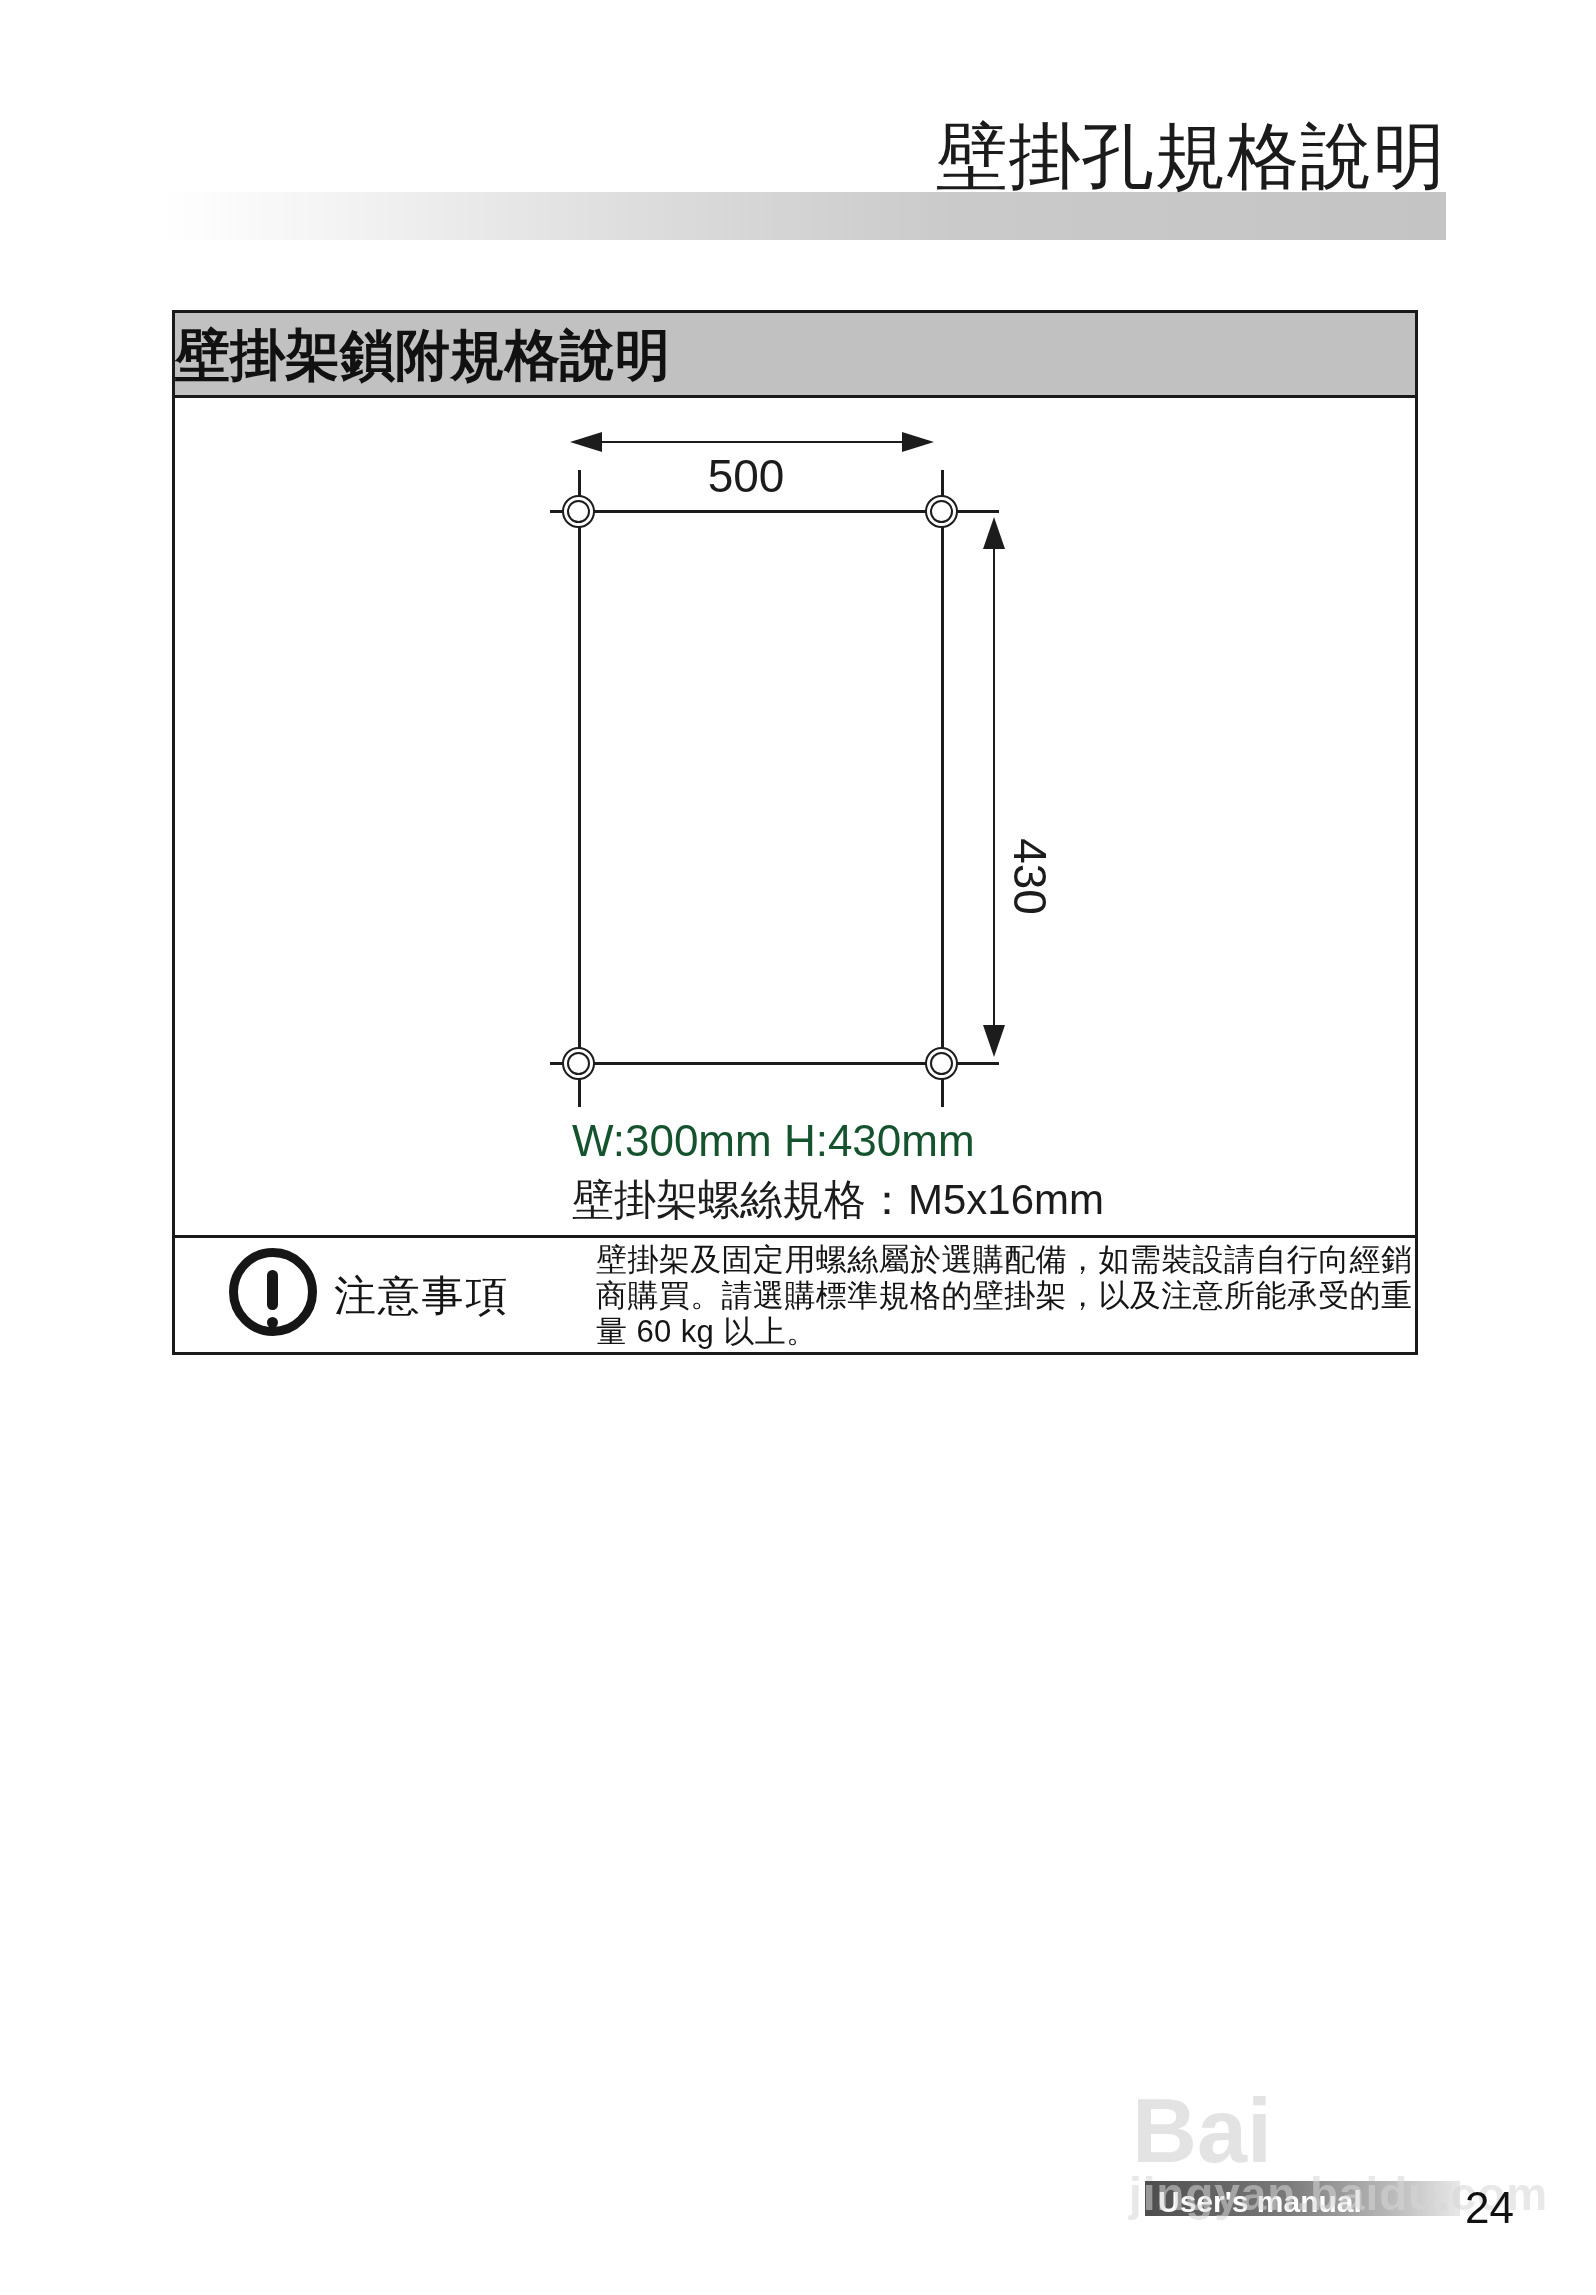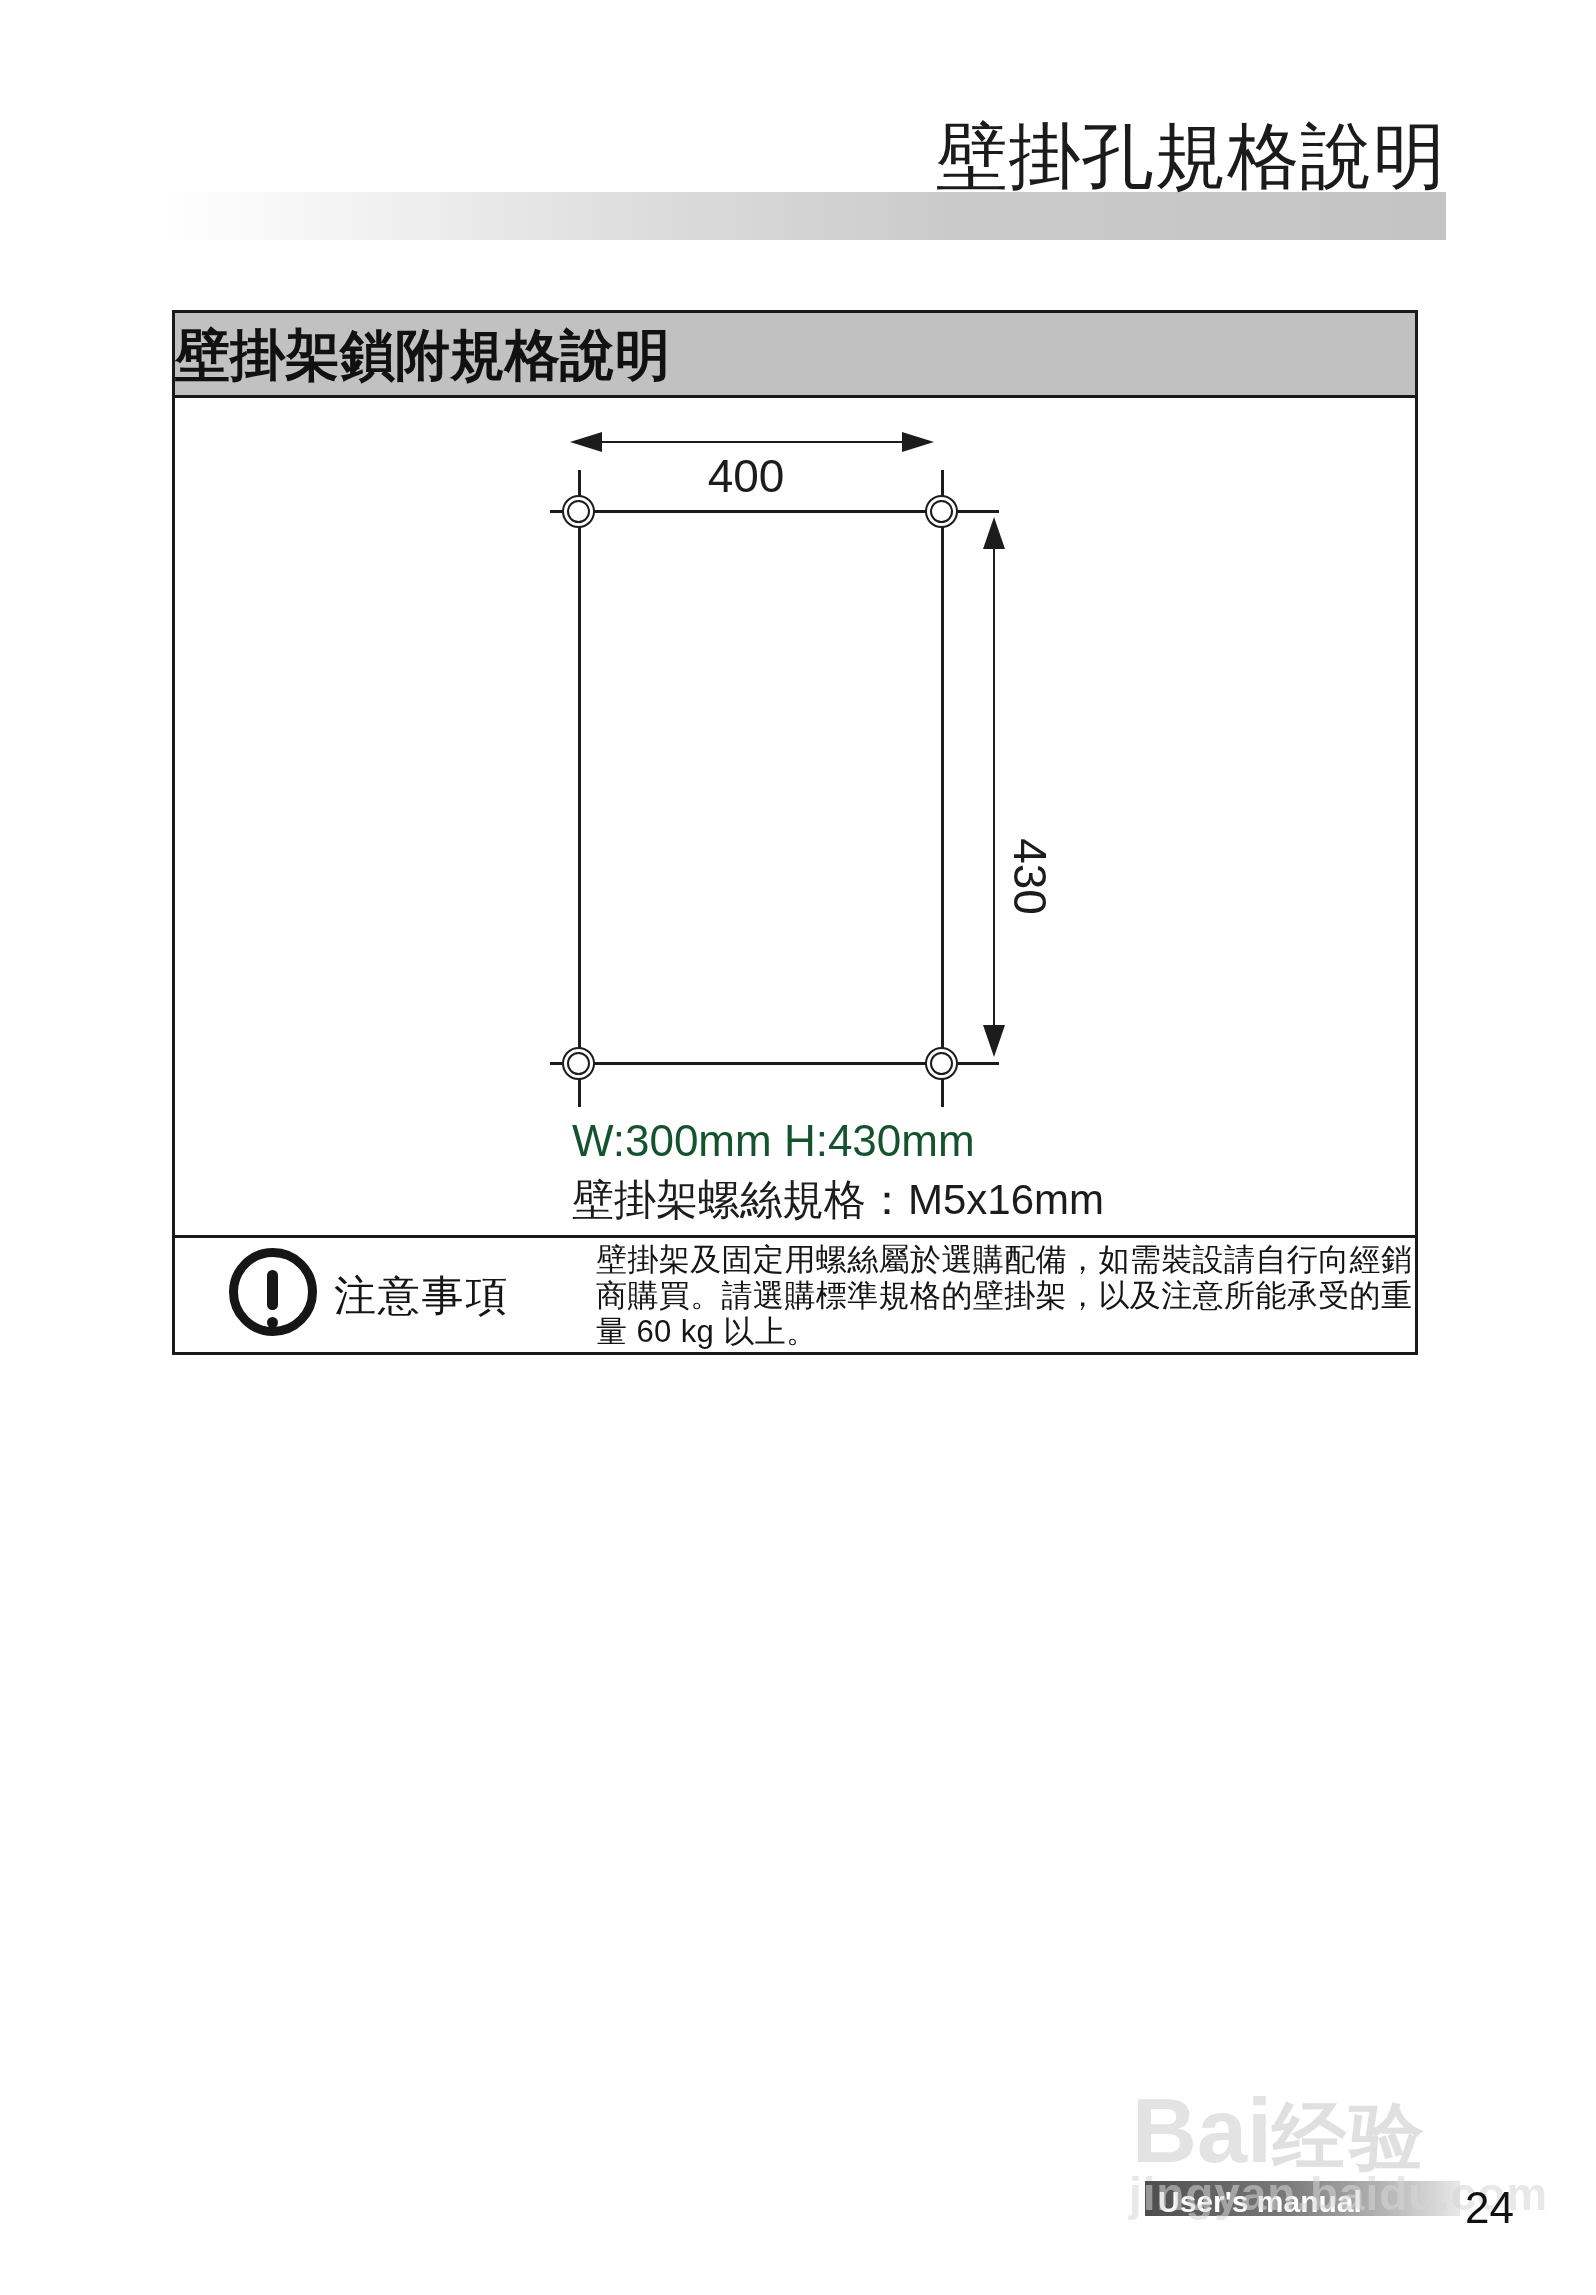--- a/index.html
+++ b/index.html
@@ -151,21 +151,21 @@
       </div>
     <div class="abs hole" style="left:750px;top:734px;">
         <span class="inner"></span>
       </div>
 
     <div class="abs dim-h" style="left:395px;top:119px;width:364px;">
       <span class="ah-left"></span>
       <span class="line"></span>
       <span class="ah-right"></span>
     </div>
-    <div class="abs dim-label-w">400</div>
+    <div class="abs dim-label-w">500</div>
 
     <div class="abs dim-v" style="left:808px;top:204px;height:540px;">
       <span class="ah-up"></span>
       <span class="line"></span>
       <span class="ah-down"></span>
     </div>
     <div class="abs dim-label-h">430</div>
 
     <div class="abs size-label">W:300mm H:430mm</div>
     <div class="abs screw-label">壁掛架螺絲規格：M5x16mm</div>
@@ -178,19 +178,18 @@
     </div>
     <div class="abs caution-label">注意事項</div>
     <div class="abs caution-text">壁掛架及固定用螺絲屬於選購配備，如需裝設請自行向經銷
 商購買。請選購標準規格的壁掛架，以及注意所能承受的重
 量 60 kg 以上。</div>
   </div>
 </div>
 
 <div class="abs wm-brand">
   <span class="wm-bai">Bai</span>
-  <span class="wm-cn">经验</span>
 </div>
 <div class="abs wm-url">jingyan.baidu.com</div>
 <div class="abs manual-bar"></div>
 <div class="abs manual-text">User's manual</div>
 <div class="abs page-number">24</div>
 
 
 </body></html>

